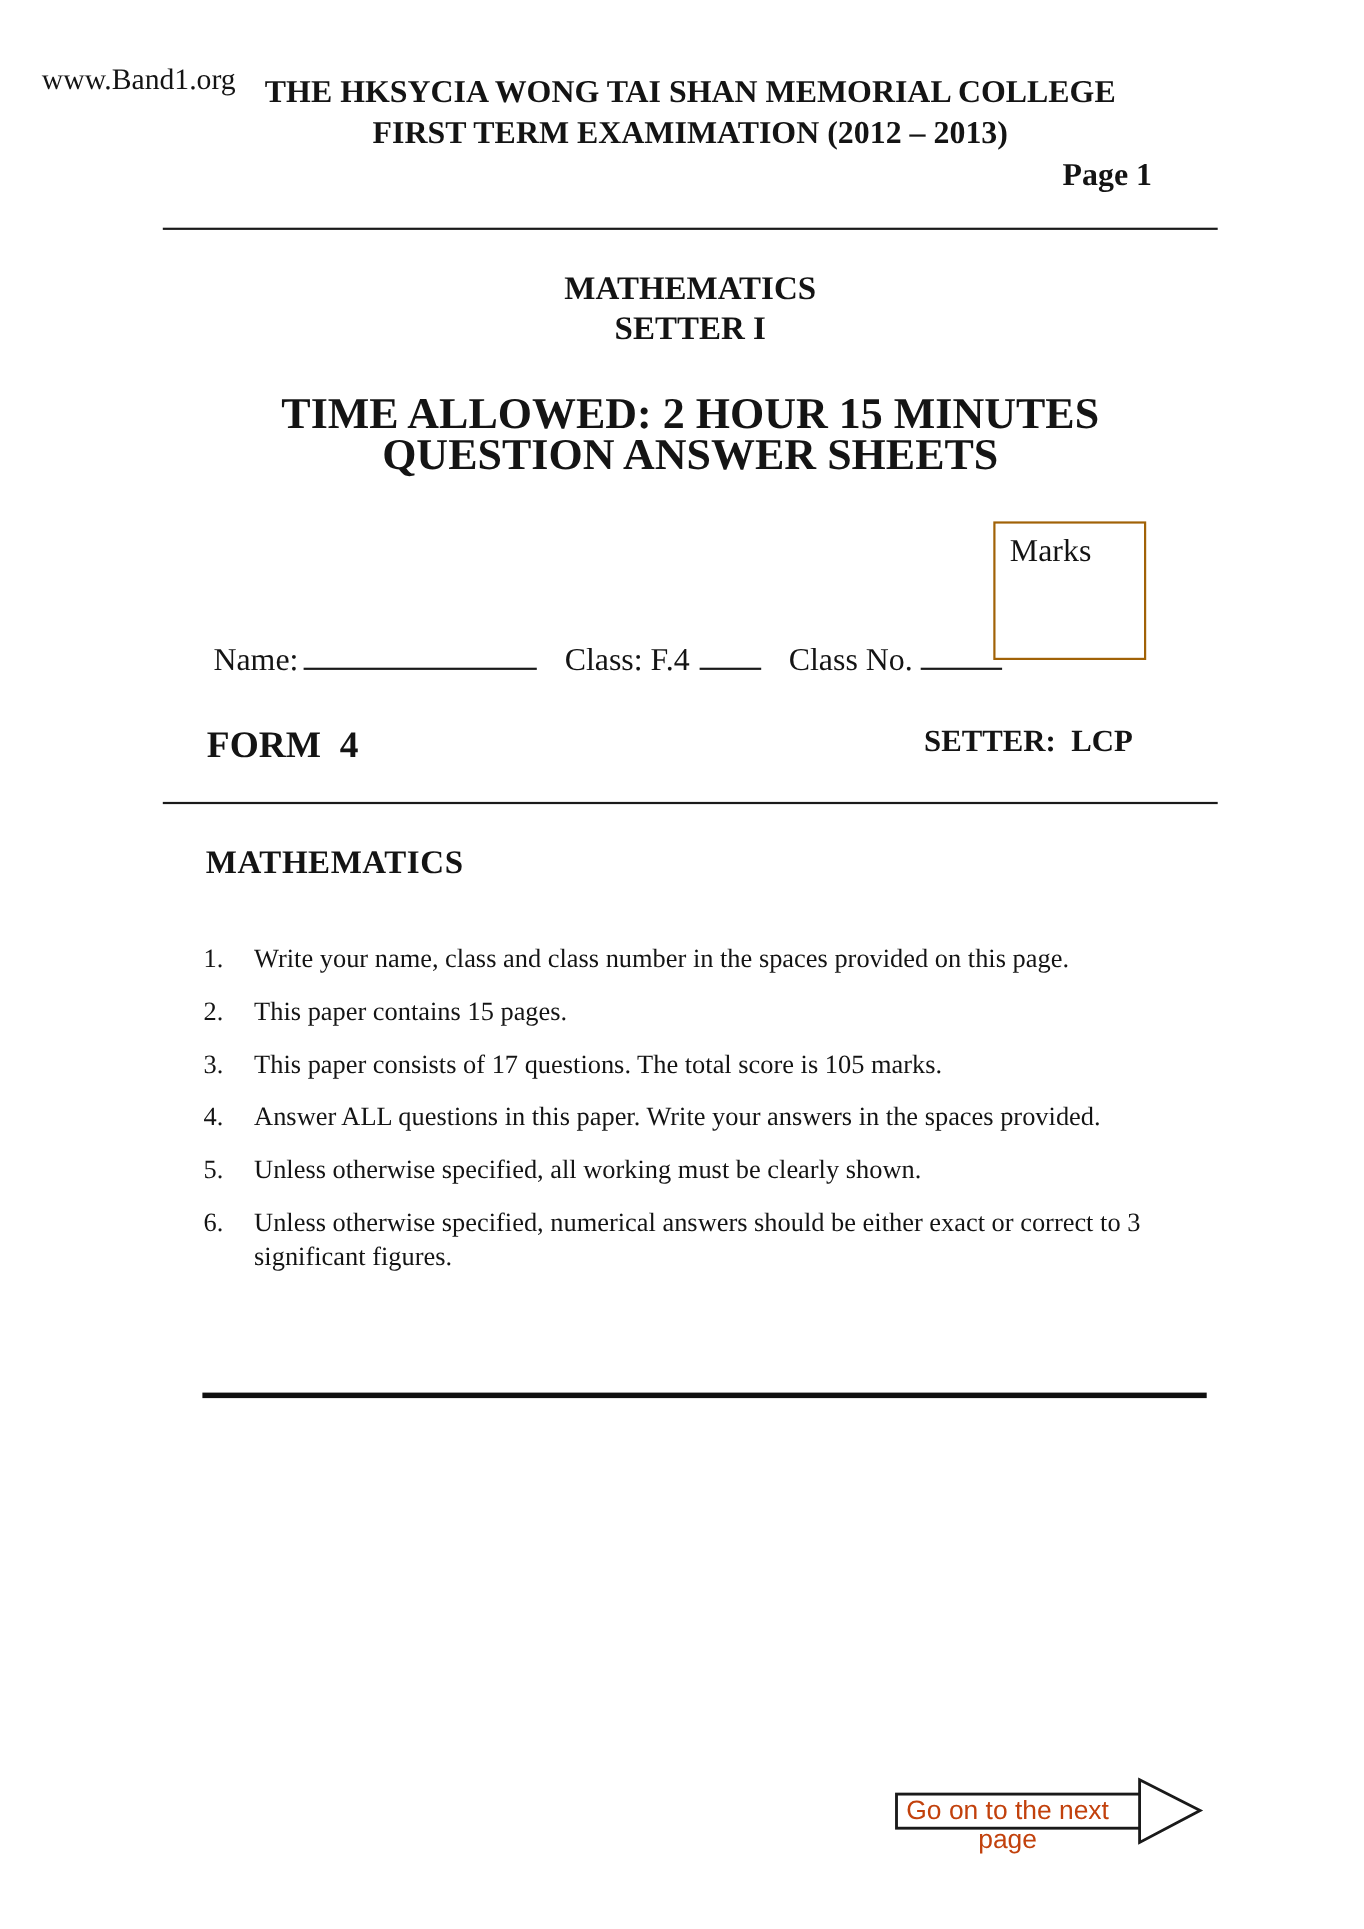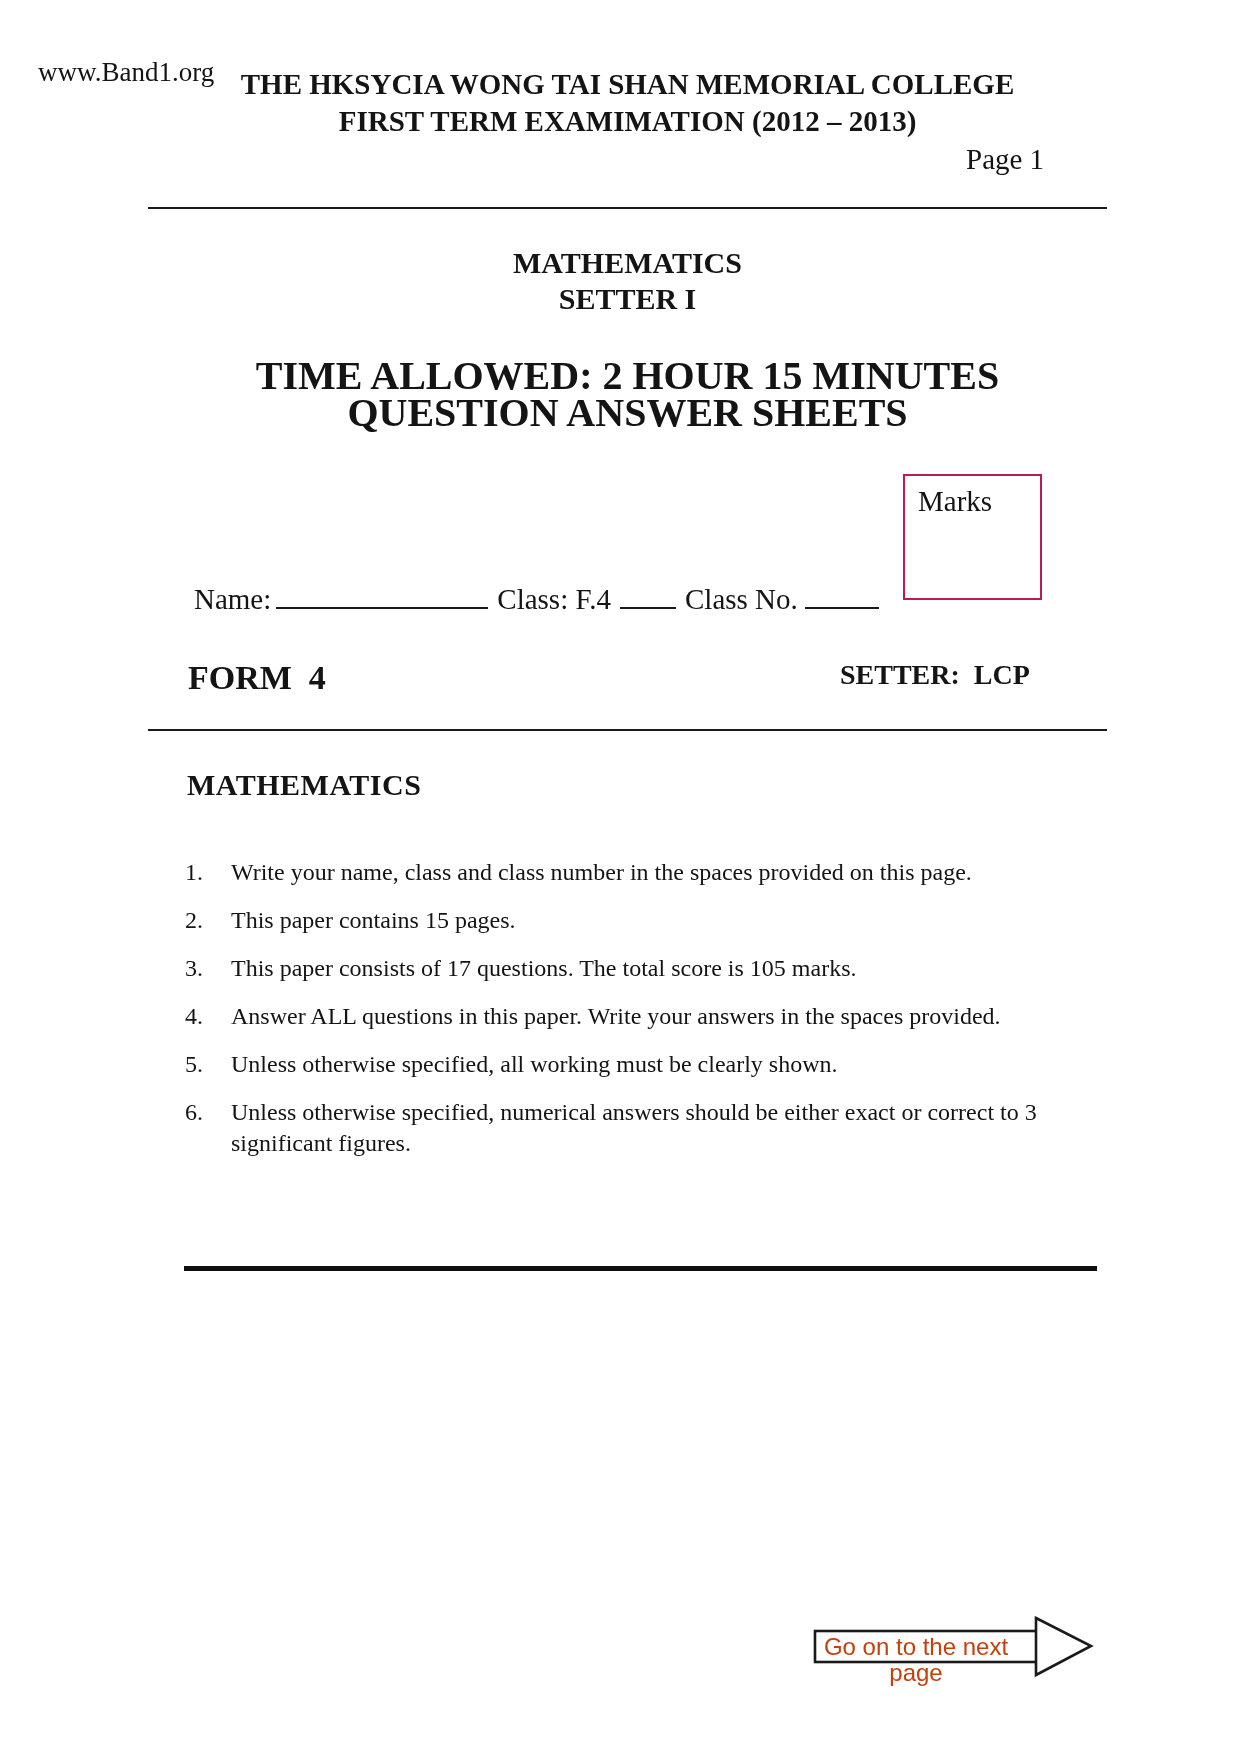--- a/index.html
+++ b/index.html
@@ -20,21 +20,21 @@
   }
 
   #header-block {
     left: 148px; top: 66px; width: 959px;
     text-align: center; font-weight: bold;
     font-size: 29px; line-height: 37px;
   }
 
   #page-number {
     left: 966px; top: 143px;
-    font-size: 29px; font-weight: normal;
+    font-size: 29px; font-weight: bold;
   }
 
   .rule {
     border: none; height: 0;
     border-top: 2px solid #1a1a1a;
     margin: 0;
   }
   #rule-1 { left: 148px; top: 207px; width: 959px; }
   #rule-2 { left: 148px; top: 729px; width: 959px; }
 
@@ -45,21 +45,21 @@
   }
   #time-block {
     left: 148px; top: 357px; width: 959px;
     text-align: center; font-weight: bold;
     font-size: 40px; line-height: 37px;
   }
 
   #marks-box {
     left: 903px; top: 474px;
     width: 139px; height: 126px;
-    border: 2px solid #be185d;
+    border: 2px solid #a16207;
     box-sizing: border-box;
   }
   #marks-box .marks-label {
     display: block;
     padding: 9px 0 0 13px;
     font-size: 29px;
   }
 
   #name-row {
     left: 194px; top: 581px;
@@ -68,21 +68,21 @@
   }
   .blank-line {
     display: inline-block;
     border-bottom: 2px solid #1a1a1a;
     height: 26px;
     vertical-align: baseline;
   }
   #blank-name { width: 212px; margin-left: 5px; }
   #blank-class { width: 56px; margin-left: 9px; }
   #blank-classno { width: 74px; margin-left: 7px; }
-  .after-blank { margin-left: 9px; }
+  .after-blank { margin-left: 25px; }
 
   .keep-space { white-space: pre; }
 
   #form-label {
     left: 188px; top: 659px;
     font-size: 34px; font-weight: bold;
   }
   #setter-label {
     left: 840px; top: 659px;
     font-size: 28px; font-weight: bold;

